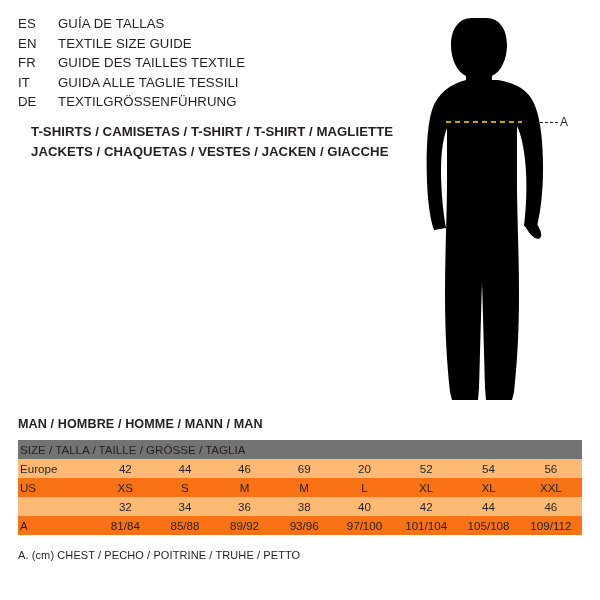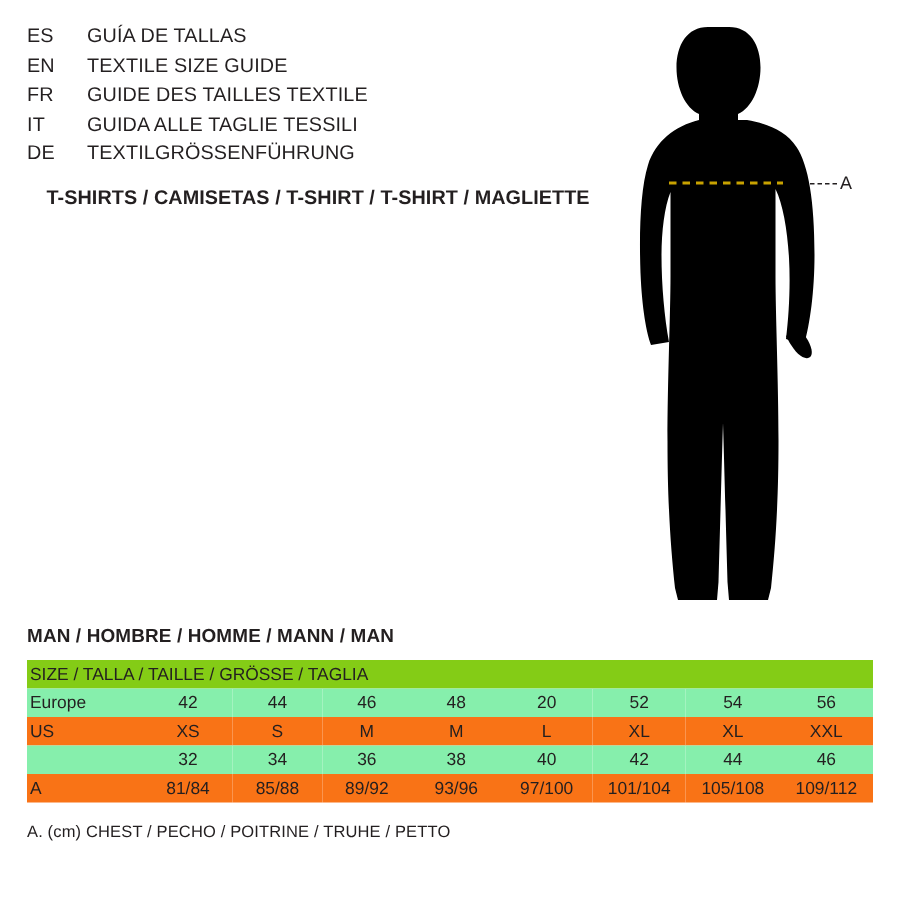--- a/index.html
+++ b/index.html
@@ -101,26 +101,26 @@
     width: 564px;
     border-collapse: collapse;
     font-size: 11.6px;
   }
   table.size-table td {
     padding: 0;
     height: 19px;
     vertical-align: middle;
   }
   .row-head td {
-    background: #84cc16;
+    background: #737373;
     font-weight: normal;
     color: #231f20;
   }
   .row-shade td {
-    background: #86efac;
+    background: #fdba74;
   }
   .row-plain td {
     background: #f97316;
   }
   .cell-label {
     width: 86px;
     padding-left: 2px !important;
     text-align: left;
   }
   .cell-val {
@@ -163,20 +163,21 @@
       <span class="lang-text">GUIDA ALLE TAGLIE TESSILI</span>
     </div>
     <div class="lang-row">
       <span class="lang-code">DE</span>
       <span class="lang-text">TEXTILGRÖSSENFÜHRUNG</span>
     </div>
   </div>
 
   <div class="garment-block">
     <div class="garment-line">T-SHIRTS / CAMISETAS / T-SHIRT / T-SHIRT / MAGLIETTE</div>
+    <div class="garment-line">JACKETS / CHAQUETAS / VESTES / JACKEN / GIACCHE</div>
   </div>
 
   <div class="figure-wrap">
     <svg width="200" height="390" viewBox="0 0 200 390">
 
       <path d="M72 4 C58 4 51 16 51 31 C51 45 57 58 66 62 L66 70 L92 70 L92 62 C101 58 107 45 107 31 C107 16 100 4 86 4 Z" fill="#000000"></path>
 
       <path d="M66 66
                C50 70 37 80 32 96
                C27 112 26 140 27 168
@@ -215,21 +216,21 @@
   <table class="size-table">
     <tbody>
       <tr class="row-head">
         <td class="cell-label head-label" colspan="9">SIZE / TALLA / TAILLE / GRÖSSE / TAGLIA</td>
       </tr>
       <tr class="row-shade">
         <td class="cell-label">Europe</td>
         <td class="cell-val">42</td>
         <td class="cell-val">44</td>
         <td class="cell-val">46</td>
-        <td class="cell-val">48</td>
+        <td class="cell-val">69</td>
         <td class="cell-val">20</td>
         <td class="cell-val">52</td>
         <td class="cell-val">54</td>
         <td class="cell-val">56</td>
       </tr>
       <tr class="row-plain">
         <td class="cell-label">US</td>
         <td class="cell-val">XS</td>
         <td class="cell-val">S</td>
         <td class="cell-val">M</td>

